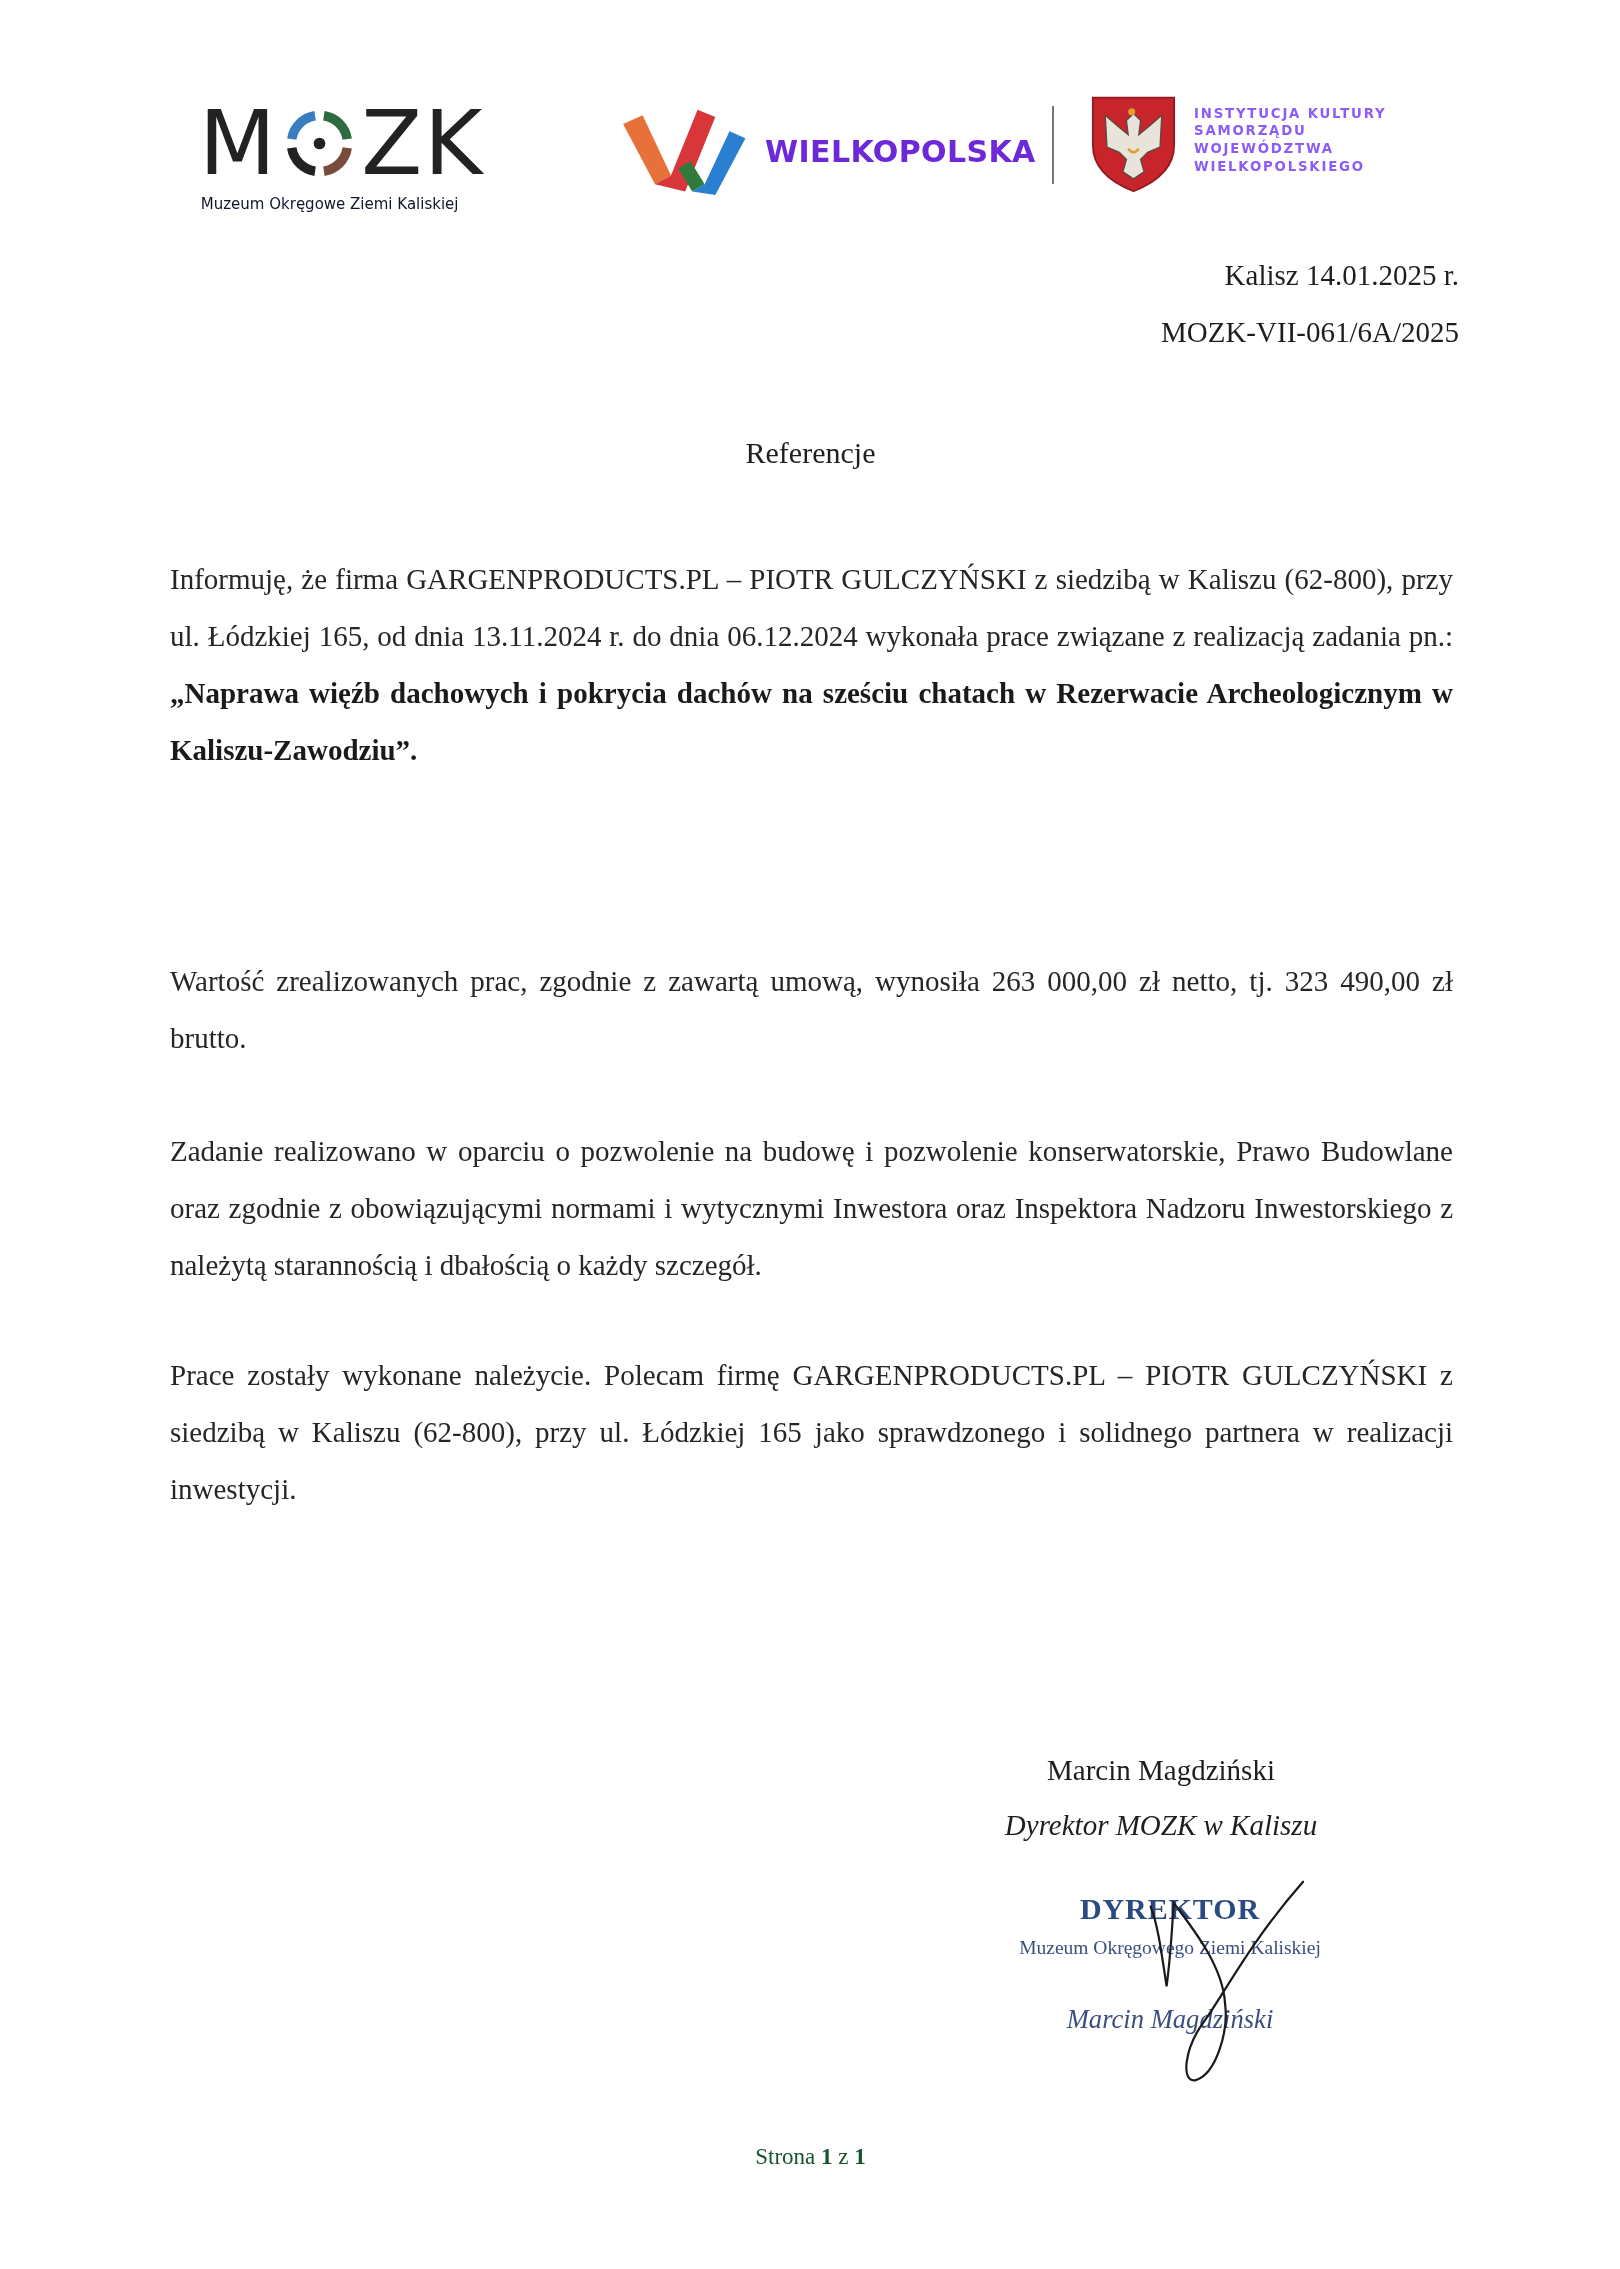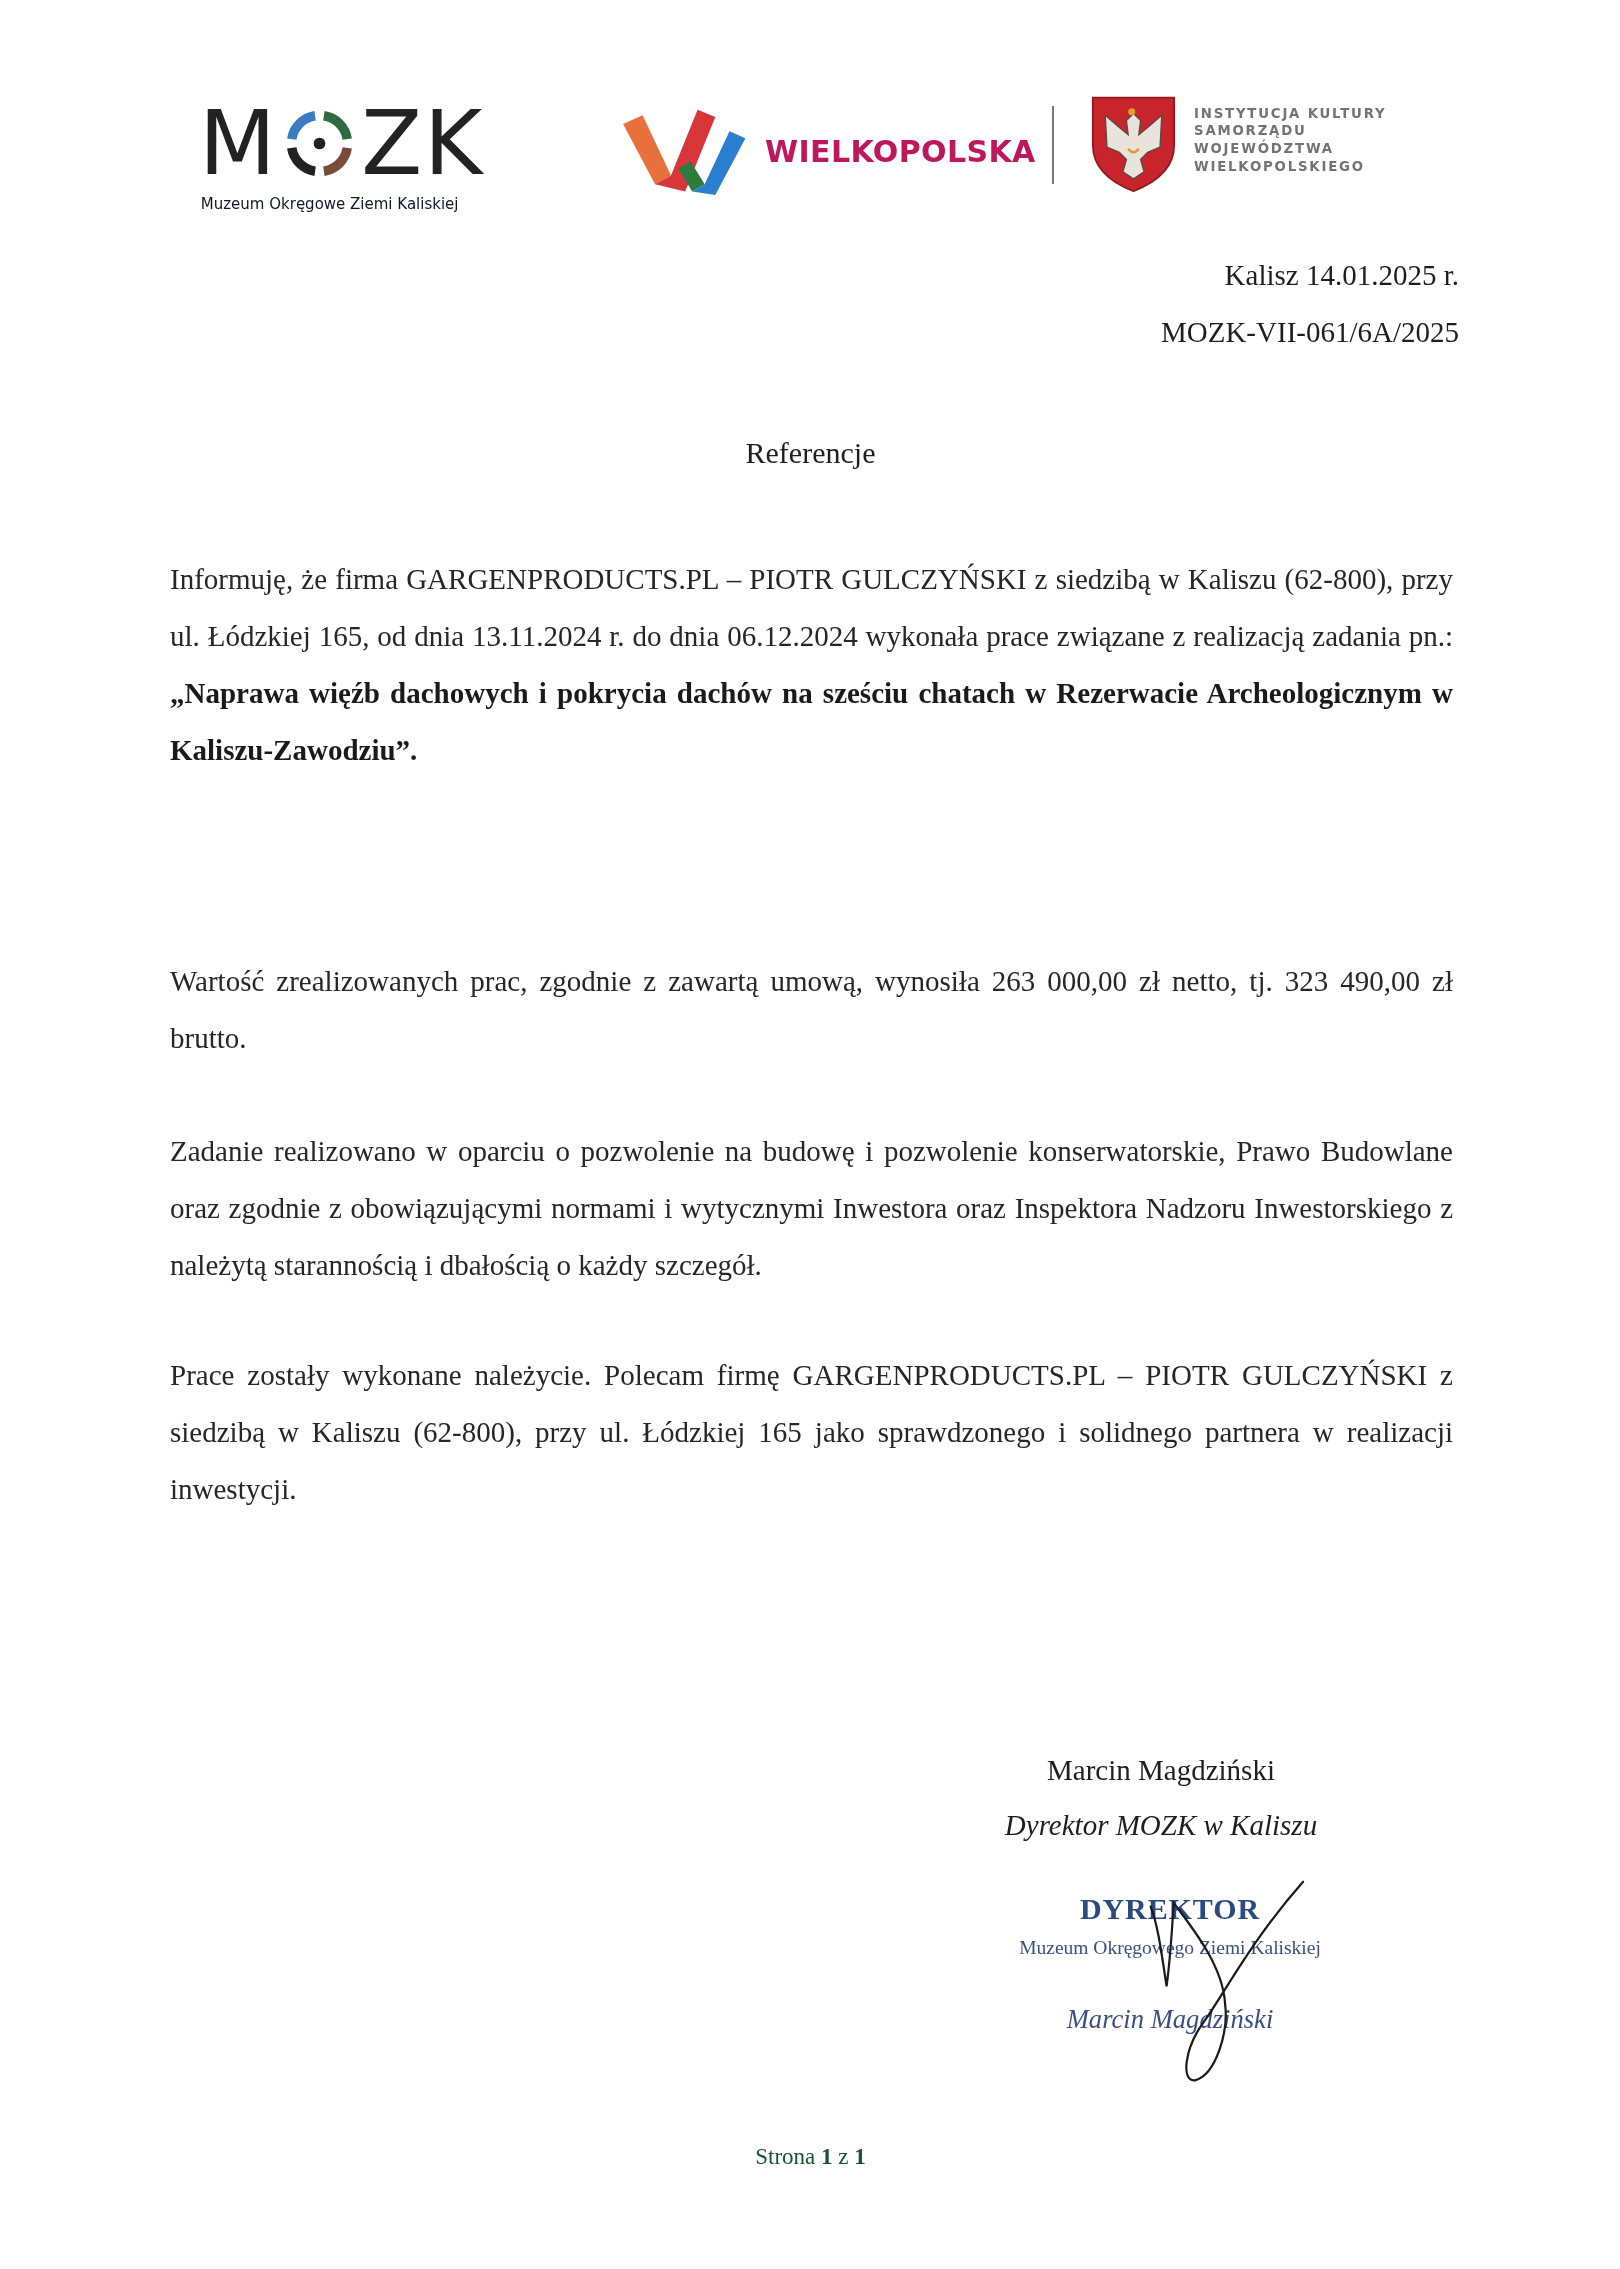--- a/index.html
+++ b/index.html
@@ -28,32 +28,32 @@
       position: absolute; left: 1.8px; top: 96px;
       font-family: "DejaVu Sans", sans-serif;
       font-size: 15px; color: #0f172a; white-space: nowrap;
     }
 
     .wlkp-logo { left: 616px; top: 99px; width: 417px; height: 98px; }
     .wlkp-mark { position: absolute; left: 0; top: 0; width: 133px; height: 98px; }
     .wlkp-text {
       position: absolute; left: 149px; top: 35px;
       font-family: "DejaVu Sans", sans-serif;
-      font-weight: 700; font-size: 30px; color: #be185d;
+      font-weight: 700; font-size: 30px; color: #6d28d9;
       letter-spacing: 0.4px;
     }
     .divider { left: 1052px; top: 106px; width: 1.8px; height: 78px; background: #777; }
 
     .inst-logo { left: 1089px; top: 94px; width: 337px; height: 102px; }
     .shield { position: absolute; left: 0; top: 0; width: 89px; height: 99px; }
     .inst-text {
       position: absolute; left: 105px; top: 10.6px;
       font-family: "DejaVu Sans", sans-serif;
       font-weight: 700; font-size: 13.3px; line-height: 17.7px;
-      letter-spacing: 1.8px; color: #737373;
+      letter-spacing: 1.8px; color: #8b5cf6;
     }
     .inst-text div { white-space: nowrap; }
 
     
     .meta { right: 162px; text-align: right; font-size: 29px; white-space: nowrap; }
     .meta.date { top: 259px; }
     .meta.ref  { top: 316px; }
 
     
     .title {

